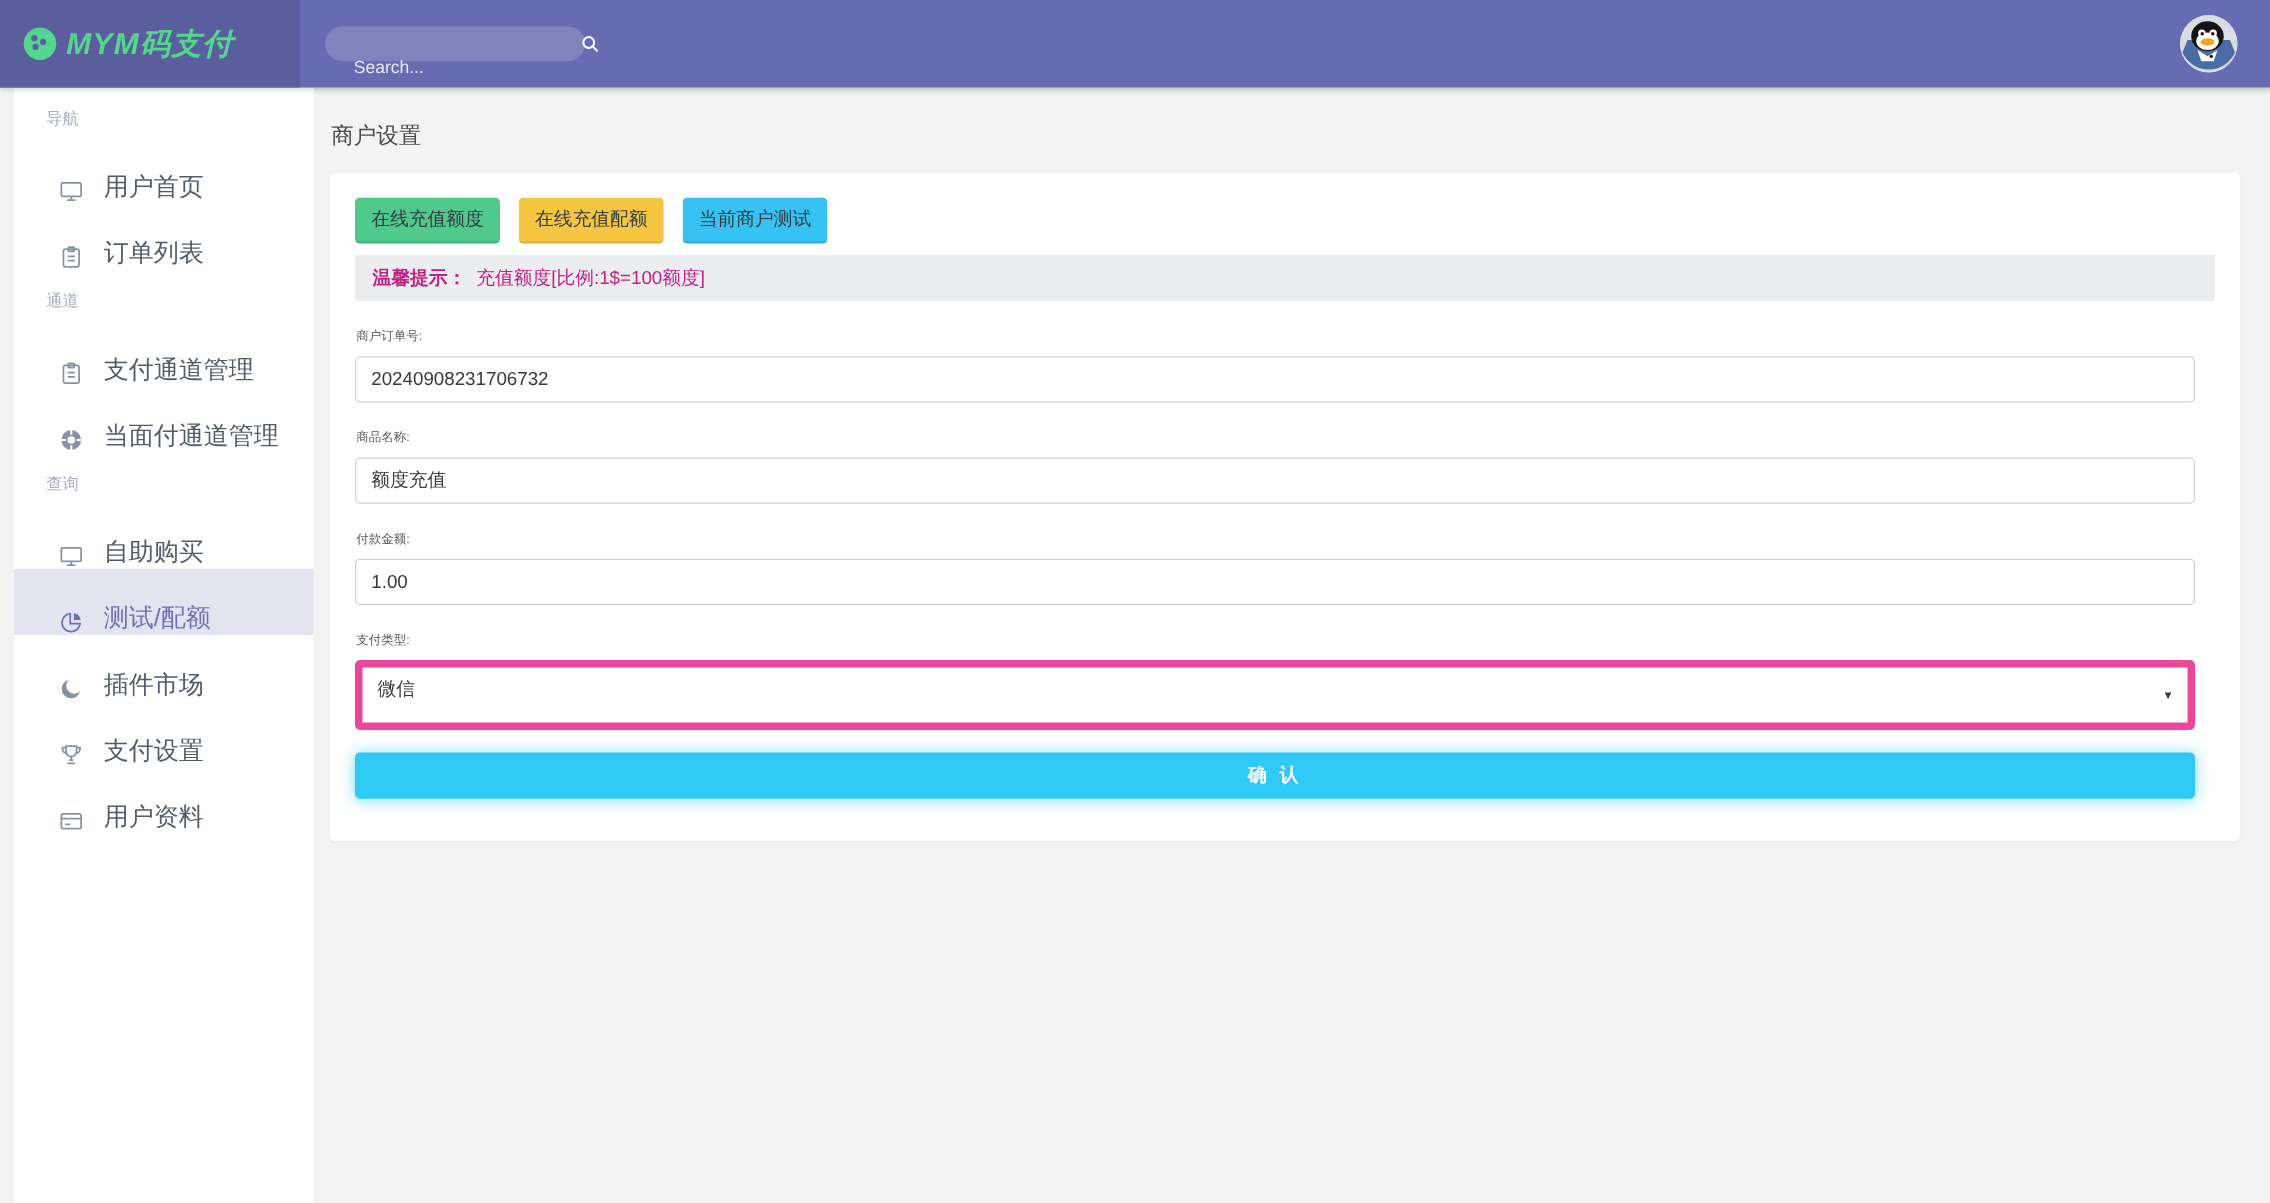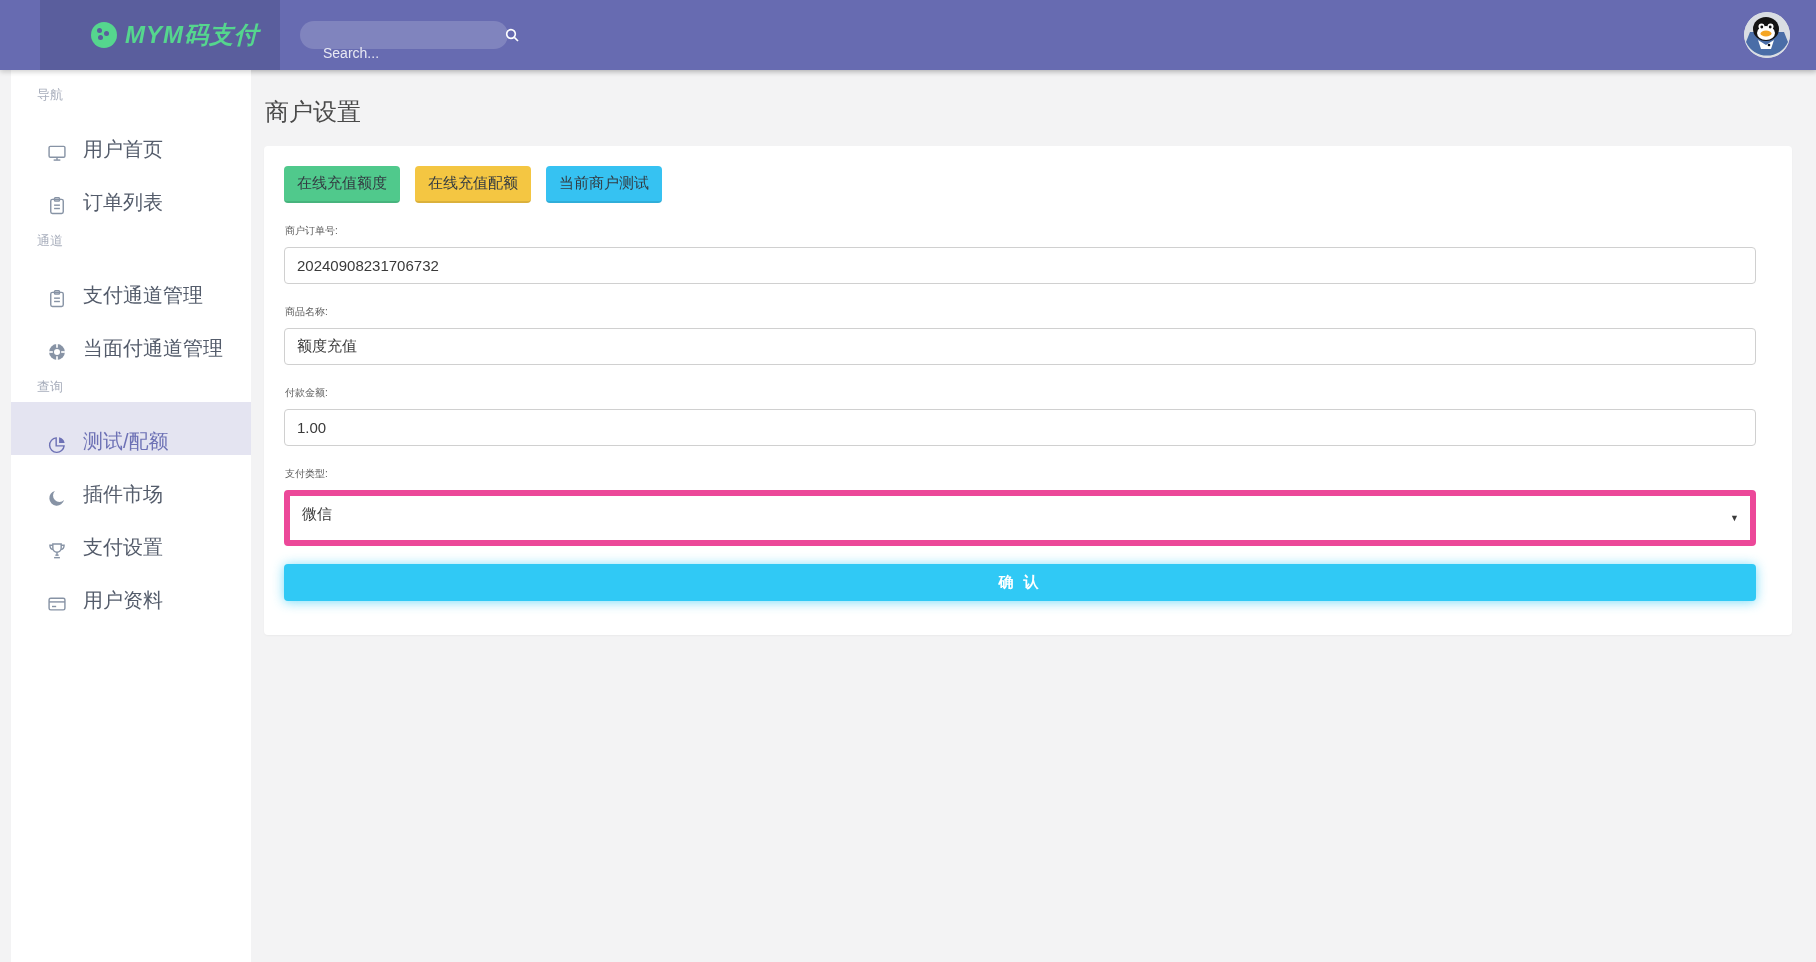--- a/index.html
+++ b/index.html
@@ -4,21 +4,21 @@
 <style>
   * { margin:0; padding:0; box-sizing:border-box; }
   html,body { width:1816px; height:962px; overflow:hidden;
     font-family:"Liberation Sans","DejaVu Sans",sans-serif; background:#f3f3f4; }
 
   
   .header { position:absolute; top:0; left:0; width:1816px; height:70px;
     background:#676bb1; display:flex; align-items:center; z-index:20;
     box-shadow:0 2px 5px rgba(0,0,0,0.18); }
   .logo-area { width:240px; height:70px; background:#5a5e9d; display:flex;
-    align-items:center; padding-left:51px; flex:none;margin-left:40px; }
+    align-items:center; padding-left:19px; flex:none; }
   .logo-icon { width:26px; height:26px; border-radius:50%; background:#55d68e;
     position:relative; flex:none; }
   .logo-icon i { position:absolute; border-radius:50%; background:#5a5e9d; }
   .logo-icon i:nth-child(1){ width:5px; height:5px; left:6px; top:6px; }
   .logo-icon i:nth-child(2){ width:5px; height:5px; left:13px; top:9px; }
   .logo-icon i:nth-child(3){ width:5px; height:5px; left:7px; top:13px; }
   .logo-text { color:#55d68e; font-size:24px; font-weight:bold; font-style:italic;
     margin-left:8px; letter-spacing:1px; white-space:nowrap; }
   .search-pill { margin-left:20px; width:208px; height:28px; border-radius:14px;
     background:rgba(255,255,255,0.17); display:flex; align-items:center;
@@ -39,21 +39,21 @@
   .side-item .sicon { width:20px; height:20px; color:#8793a5; margin-right:16px;
     flex:none; display:flex; align-items:center; justify-content:center; }
   .side-item.active { background:#e4e4f1; color:#6d71b5; }
   .side-item.active .sicon { color:#6d71b5; }
   .sicon svg { width:20px; height:20px; display:block; }
 
   
   .content { position:absolute; top:70px; left:240px; right:0; bottom:0;
     background:#f3f3f4; padding:22px 24px; overflow:hidden;
     box-shadow:inset 0 7px 7px -7px rgba(0,0,0,0.15); }
-  .page-title { font-size:24px; color:#4a4a4a; font-weight:normal; margin:4px 0 18px 1px; }
+  .page-title { font-size:18px; color:#4a4a4a; font-weight:normal; margin:4px 0 18px 1px; }
   .card { background:#ffffff; border-radius:4px; padding:20px 20px 34px 20px;
     box-shadow:0 1px 2px rgba(0,0,0,0.04); }
 
   .tab-row { display:flex; gap:15px; }
   .tab-btn { height:37px; padding:0 13px; border:none; border-radius:4px;
     font-size:15px; font-family:inherit; color:#333b42; cursor:pointer;
     border-bottom:2px solid rgba(0,0,0,0.10); }
   .tab-green { background:#50c98c; }
   .tab-yellow { background:#f4c642; }
   .tab-blue  { background:#36c2f2; }
@@ -167,20 +167,30 @@
           <line x1="2.5" y1="12" x2="7" y2="12"></line>
             <line x1="17" y1="12" x2="21.5" y2="12"></line>
         </g>
       </svg>
       </span>
     <span>当面付通道管理</span>
   </div>
 
   <div class="side-section-label">查询</div>
 
+  <div class="side-item">
+    <span class="sicon">
+      <svg viewBox="0 0 24 24" fill="none" stroke="currentColor" stroke-width="1.7">
+        <rect x="2.5" y="4" width="19" height="13" rx="1.5"></rect>
+          <line x1="8" y1="20.5" x2="16" y2="20.5"></line>
+          <line x1="12" y1="17" x2="12" y2="20.5"></line>
+      </svg>
+      </span>
+    <span>自助购买</span>
+  </div>
 
   <div class="side-item active">
     <span class="sicon">
       <svg viewBox="0 0 24 24" fill="none" stroke="currentColor" stroke-width="1.7">
         <path d="M20.5 13 A 8.7 8.7 0 1 1 11 3.5 L 11 13 Z"></path>
         <path d="M14.5 2.8 a 8.7 8.7 0 0 1 6.7 6.7 l -6.7 0 z" fill="currentColor" stroke="none"></path>
       </svg>
       </span>
     <span>测试/配额</span>
   </div>
@@ -224,20 +234,24 @@
   <div class="page-title">商户设置</div>
 
   <div class="card">
 
     <div class="tab-row">
       <button class="tab-btn tab-green">在线充值额度</button>
       <button class="tab-btn tab-yellow">在线充值配额</button>
       <button class="tab-btn tab-blue">当前商户测试</button>
     </div>
 
+    <div class="notice">
+      <b>温馨提示：</b>
+      <span>充值额度[比例:1$=100额度]</span>
+    </div>
 
     <div class="fieldset">
 
       <div class="field-label">商户订单号:</div>
       <input class="text-input" value="20240908231706732" style="">
 
       <div class="field-label">商品名称:</div>
       <input class="text-input" value="额度充值" style="">
 
       <div class="field-label">付款金额:</div>

